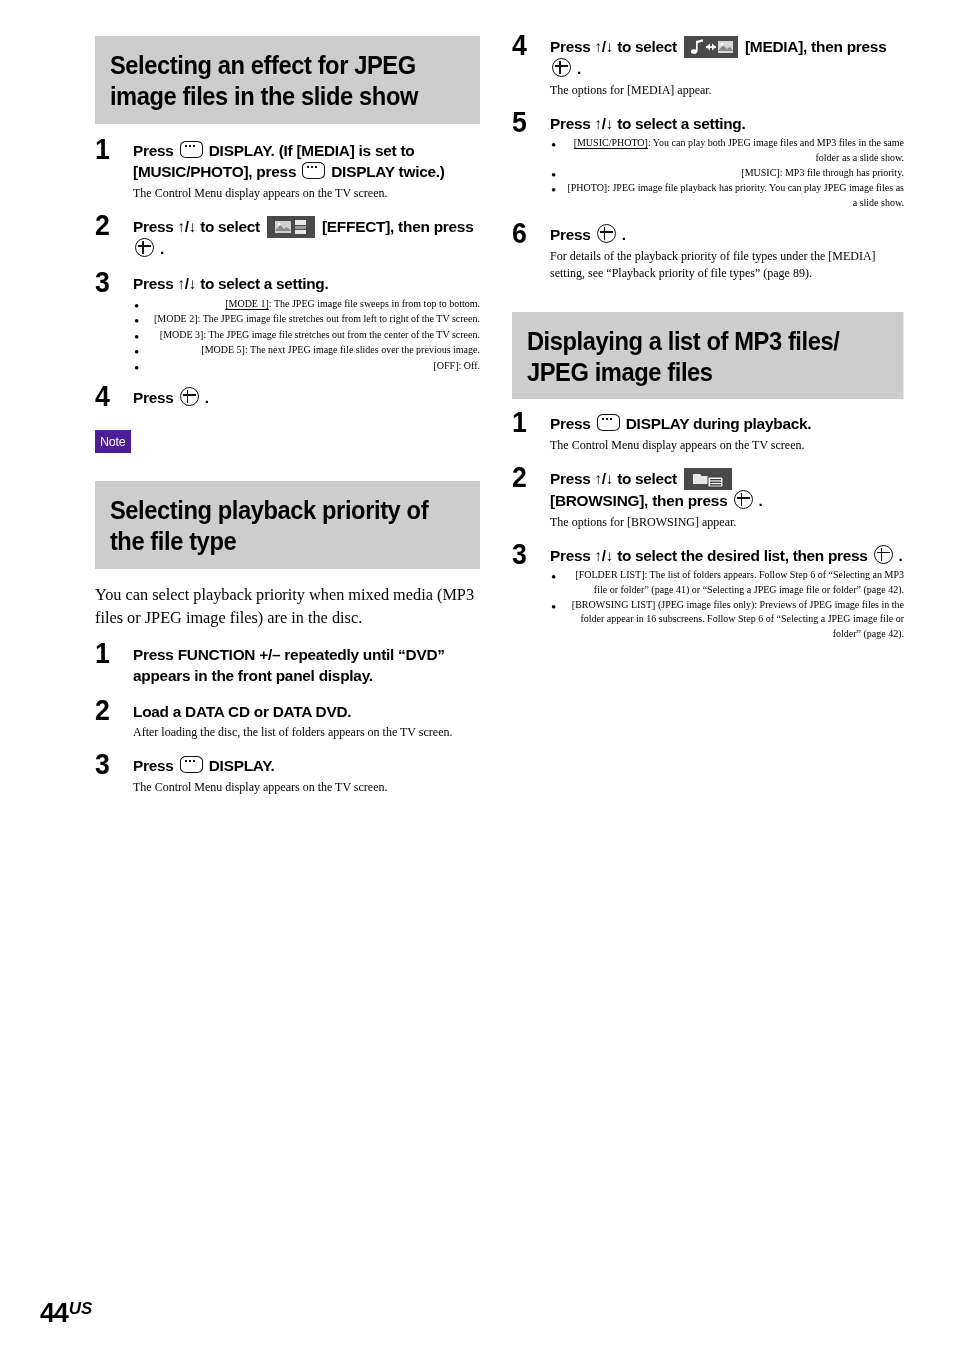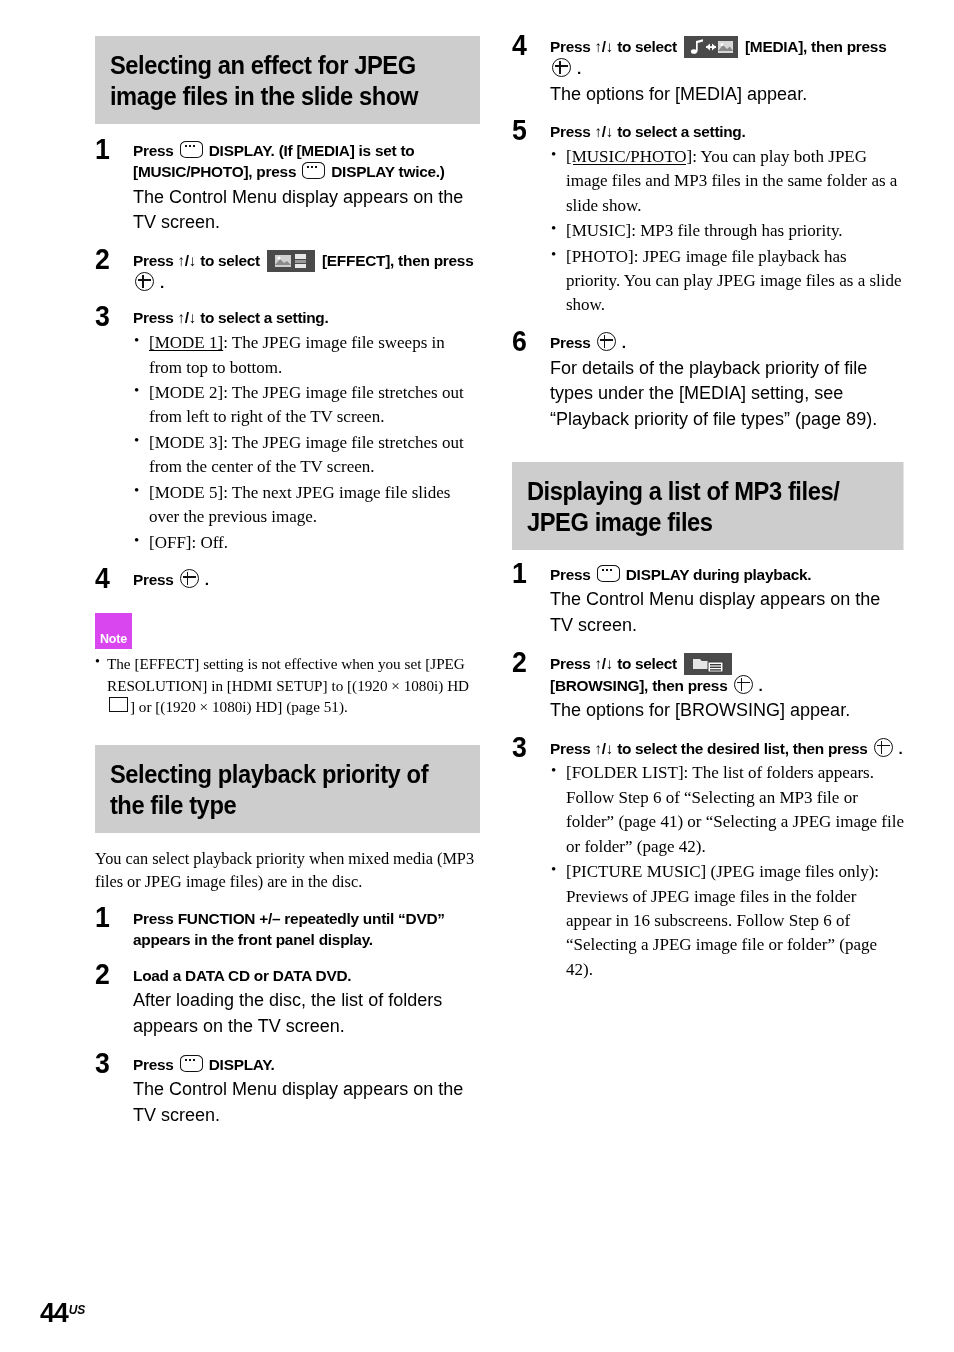--- a/index.html
+++ b/index.html
@@ -70,60 +70,61 @@
 
   .step-title {
     font-family: "Liberation Sans", "DejaVu Sans", sans-serif;
     font-weight: bold;
     font-size: 15.4px;
     line-height: 1.40;
     letter-spacing: -0.25px;
     margin: 0 0 2px 0;
   }
   .step-body {
-    font-family: Liberation Sans, sans-serif;
-    font-size: 18px;
+    font-family: Liberation Serif, serif;
+    font-size: 12px;
     line-height: 1.42;
     margin: 1px 0 0 0;
   }
 
   
   ul.opts {
     list-style: none;
     margin: 2px 0 0 0;
     padding: 0;
   }
   ul.opts > li {
     position: relative;
     padding-left: 16px;
     font-family: "Liberation Serif", "DejaVu Serif", serif;
-    font-size: 17px;
+    font-size: 10px;
     line-height: 1.44;
     margin-top: 1px;
+    text-align: right;
   }
   ul.opts > li::before {
     content: "\2022";
     position: absolute;
     left: 1px;
     top: -1px;
     font-size: 15px;
   }
   .uline { text-decoration: underline; text-underline-offset: 2px; }
 
   
   .note-wrap { margin-top: 22px; }
   .note-tag {
     display: inline-block;
-    background: #d946ef;
+    background: #4c1d95;
     color: #fff;
     font-family: "Liberation Sans", "DejaVu Sans", sans-serif;
-    font-weight: bold;
+    font-weight: normal;
     font-size: 12.5px;
     line-height: 1;
-    padding: 20px 5px 4px 5px;
+    padding: 6px 5px 4px 5px;
     letter-spacing: -0.2px;
   }
   ul.note-list {
     list-style: none;
     margin: 4px 0 0 0;
     padding: 0;
   }
   ul.note-list > li {
     position: relative;
     padding-left: 12px;
@@ -219,21 +220,21 @@
   .folio {
     position: absolute;
     left: 40px;
     bottom: 23px;
     font-family: "Liberation Sans", "DejaVu Sans", sans-serif;
     font-weight: bold;
     font-size: 27px;
     letter-spacing: -1.2px;
   }
   .folio sup {
-    font-size: 12px;
+    font-size: 17px;
     font-style: italic;
     font-weight: bold;
     letter-spacing: 0;
     vertical-align: 8px;
     margin-left: 1px;
   }
 </style>
 </head>
 <body>
 
@@ -302,25 +303,20 @@
       <div class="step-num">4</div>
       <p class="step-title">
         <span>Press</span>
         <span class="ico ico-enter"></span>
         <span>.</span>
       </p>
     </div>
 
     <div class="note-wrap">
       <span class="note-tag">Note</span>
-      <ul class="note-list">
-        <li>
-          <span>The [EFFECT] setting is not effective when you set [JPEG RESOLUTION] in [HDMI SETUP] to [(1920 × 1080i) HD</span><span class="ico-sq"></span><span>] or [(1920 × 1080i) HD] (page 51).</span>
-        </li>
-      </ul>
     </div>
 
     <div style="height:28px"></div>
     <h2 class="section-head two-line">Selecting playback priority of the file type</h2>
 
     <p class="intro-para">You can select playback priority when mixed media (MP3 files or JPEG image files) are in the disc.</p>
 
     <div class="step">
       <div class="step-num">1</div>
       <p class="step-title">Press FUNCTION +/– repeatedly until “DVD” appears in the front panel display.</p>
@@ -443,21 +439,21 @@
       <p class="step-title">
         <span class="arrows">Press ↑/↓ to select the desired list, then press</span>
         <span class="ico ico-enter"></span>
         <span>.</span>
       </p>
       <ul class="opts">
         <li>
           <span>[FOLDER LIST]</span><span>: The list of folders appears. Follow Step 6 of “Selecting an MP3 file or folder” (page 41) or “Selecting a JPEG image file or folder” (page 42).</span>
         </li>
         <li>
-          <span>[PICTURE MUSIC]</span><span> (JPEG image files only): Previews of JPEG image files in the folder appear in 16 subscreens. Follow Step 6 of “Selecting a JPEG image file or folder” (page 42).</span>
+          <span>[BROWSING LIST]</span><span> (JPEG image files only): Previews of JPEG image files in the folder appear in 16 subscreens. Follow Step 6 of “Selecting a JPEG image file or folder” (page 42).</span>
         </li>
       </ul>
     </div>
 
   </div>
 
   <div class="folio">
     <span>44</span><sup>US</sup>
   </div>
 

